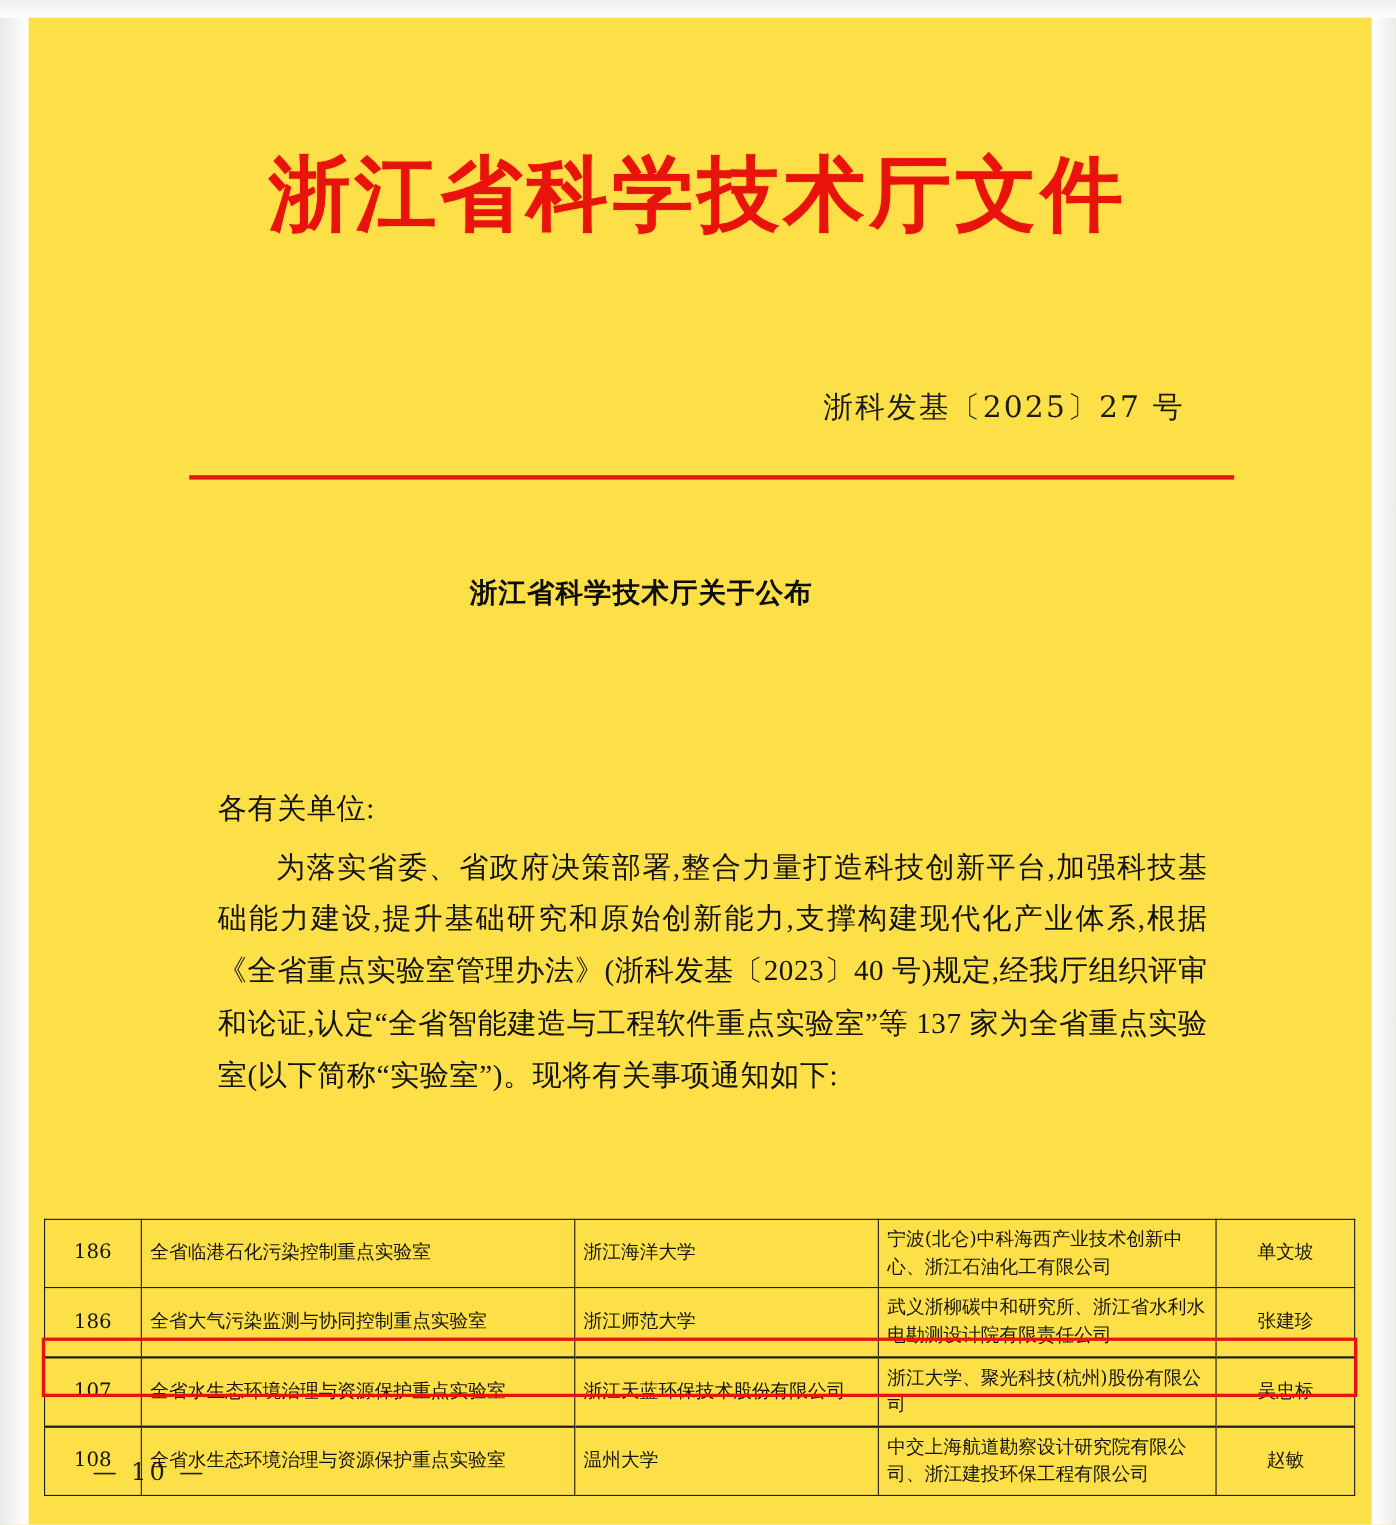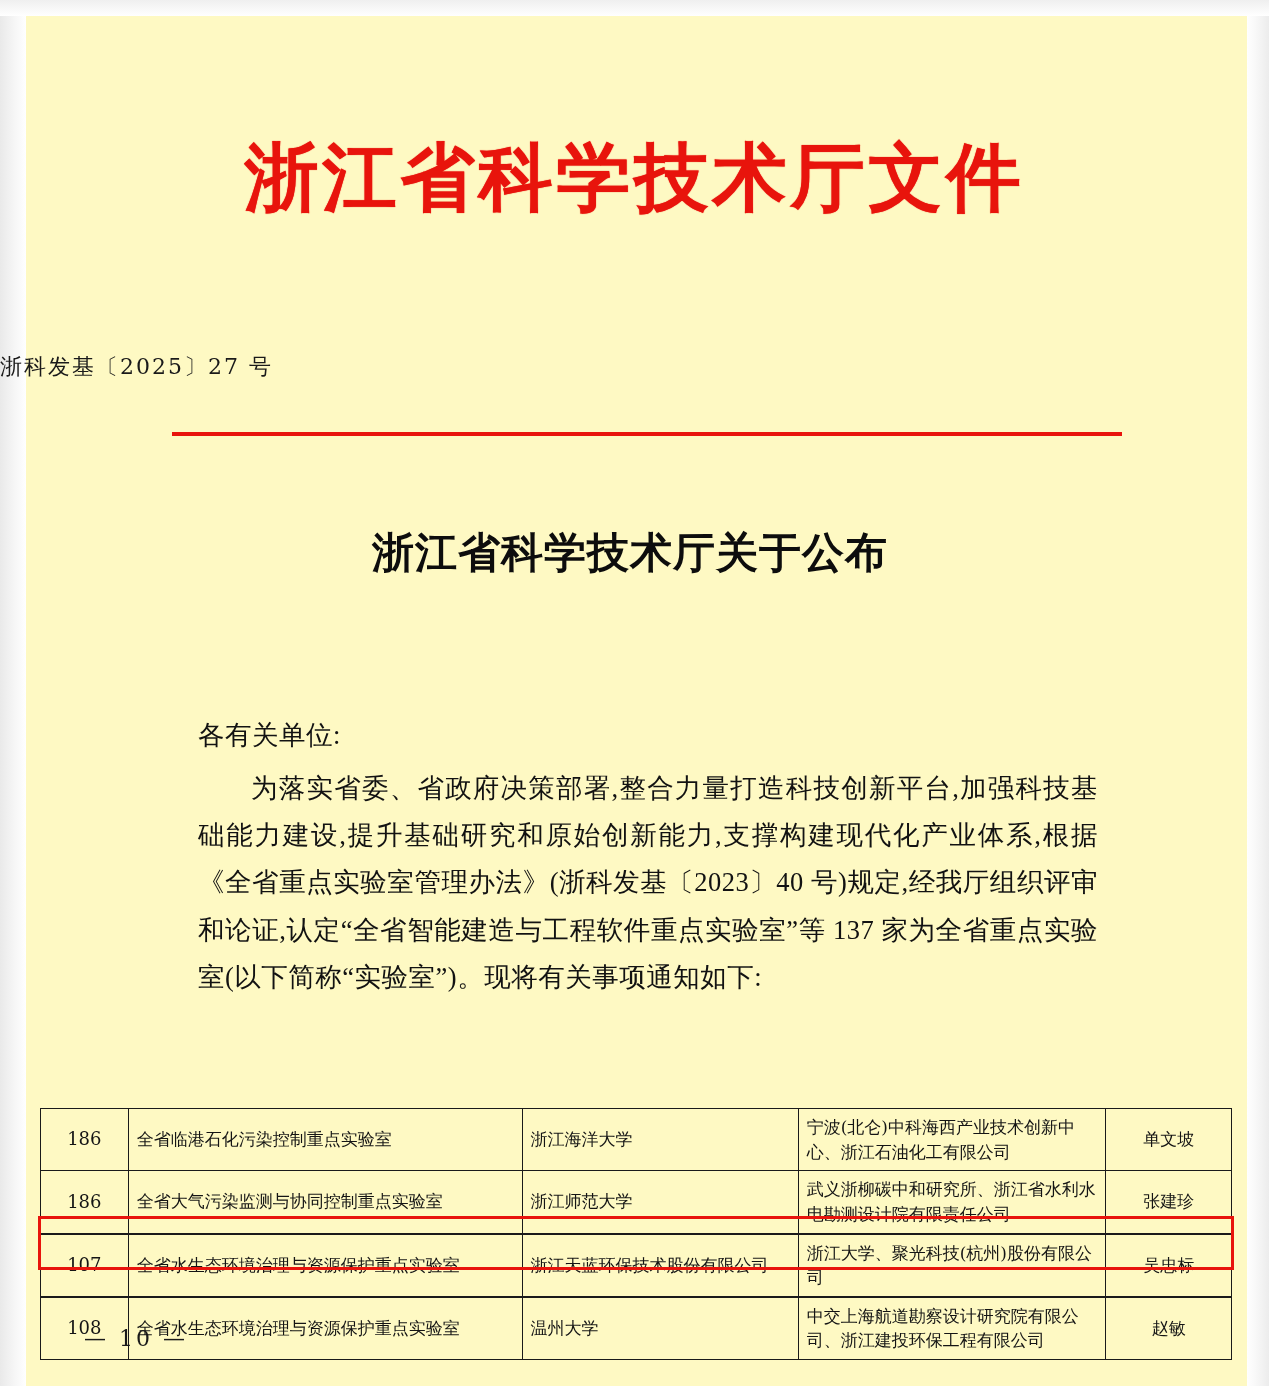--- a/index.html
+++ b/index.html
@@ -15,21 +15,21 @@
     color: #111;
     overflow: hidden;
   }
 
   
   .page {
     position: absolute;
     left: 0; top: 0;
     width: 1269px;
     height: 1386px;
-    background: #fef9c3;
+    background: #fde047;
   }
   .edge-left {
     position: absolute;
     left: 0; top: 0;
     width: 26px; height: 1386px;
     background: linear-gradient(to right, #e9e9e9 0%, #f7f7f7 60%, #ffffff 100%);
   }
   .edge-right {
     position: absolute;
     right: 0; top: 0;
@@ -56,47 +56,46 @@
     letter-spacing: 4px;
     line-height: 1;
     text-shadow: 0 0 1px #e8140c;
   }
 
   .doc-number {
     position: absolute;
     top: 352px;
     left: 0;
     width: 1077px;
-    text-align: left;
-    font-size: 22px;
+    text-align: right;
+    font-size: 27px;
     letter-spacing: 2px;
     color: #1a1a1a;
   }
 
   .red-rule {
     position: absolute;
     top: 432px;
     left: 172px;
     width: 950px;
     height: 4px;
     background: #e8140c;
   }
 
   .notice-title {
     position: absolute;
     top: 520px;
     left: 0;
     width: 1166px;
     text-align: center;
-    font-size: 42px;
+    font-size: 25px;
     font-weight: 700;
     line-height: 1.55;
     letter-spacing: 1px;
     color: #0d0d0d;
-    padding-left: 47px;
   }
 
   .body-block {
     position: absolute;
     top: 712px;
     left: 198px;
     width: 900px;
     font-size: 26.5px;
     line-height: 1.78;
     letter-spacing: 0.5px;

